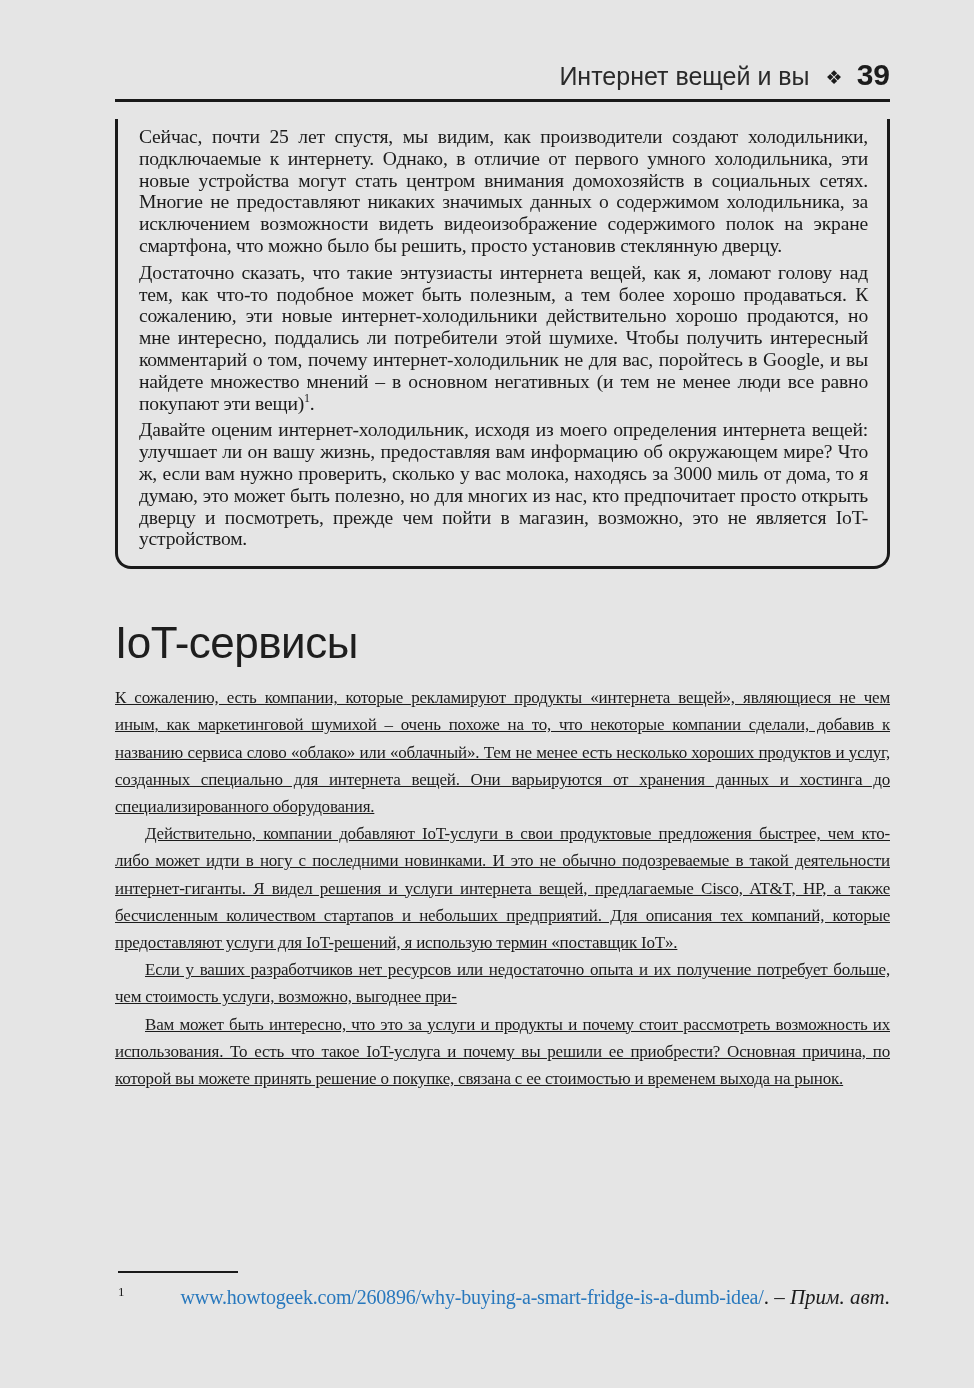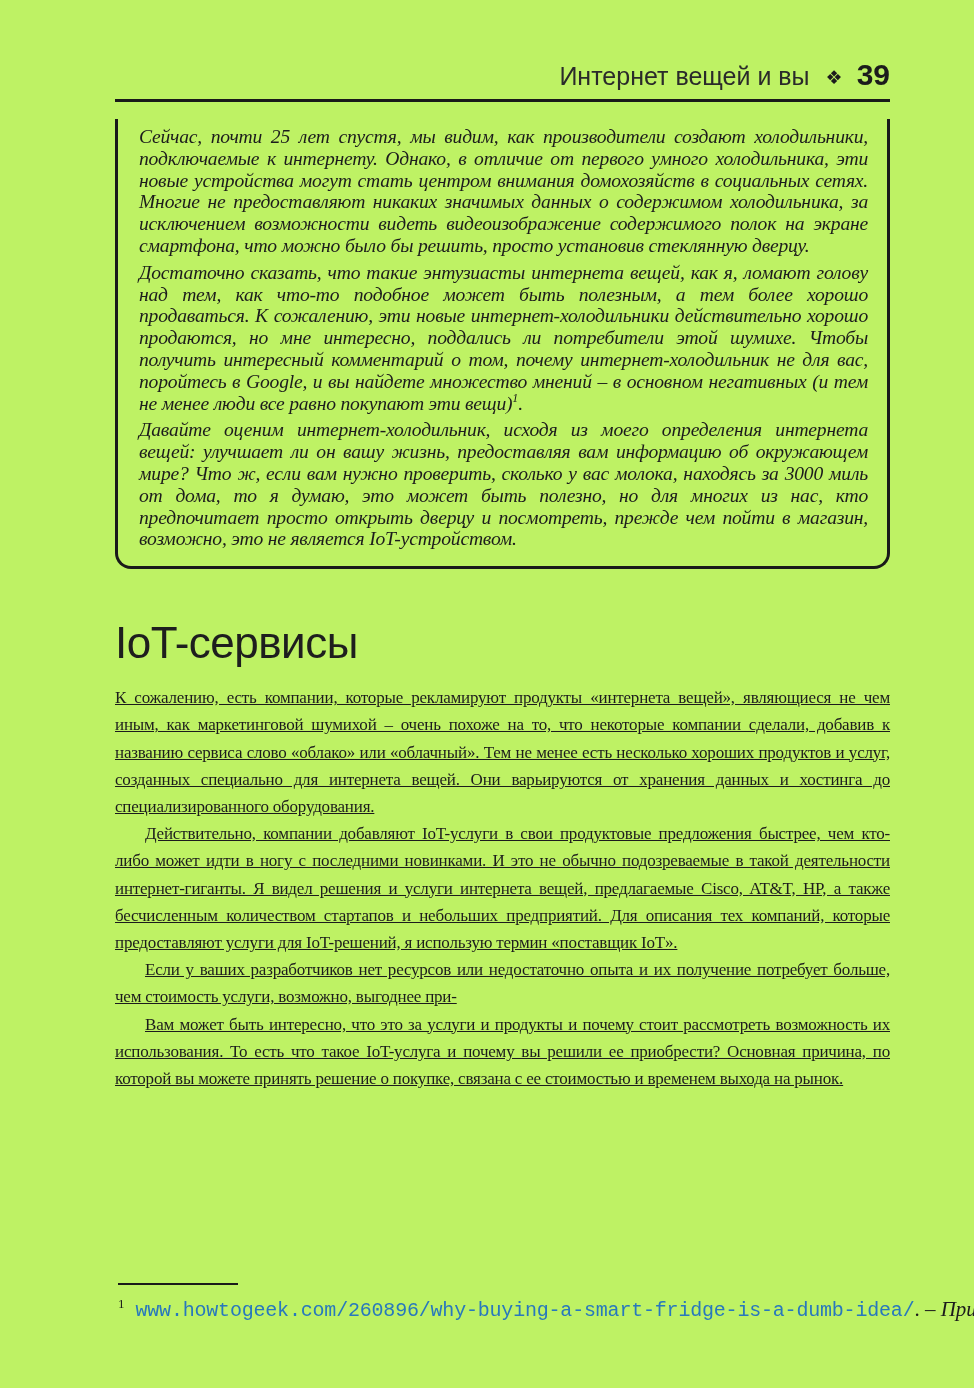--- a/index.html
+++ b/index.html
@@ -2,25 +2,25 @@
 <html lang="ru"><head>
 <meta charset="utf-8">
 <style>
   * { margin: 0; padding: 0; box-sizing: border-box; }
   html, body { background: #ffffff; }
   .page {
     position: relative;
     width: 974px;
     height: 1388px;
     margin: 0 auto;
-    background: #bef264;
+    background: #e5e5e5;
     color: #1c1c1c;
     display: flex;
     flex-direction: column;
-    padding: 0 84px 0 115px;
+    padding: 0 84px 12px 115px;
     overflow: hidden;
     font-family: "Liberation Serif", serif;
   }
   
   .page-header {
     margin-top: 58px;
     display: flex;
     justify-content: flex-end;
     align-items: baseline;
     font-family: "Liberation Sans", sans-serif;
@@ -54,21 +54,20 @@
     border-top: none;
     border-radius: 0 0 16px 16px;
     padding: 7px 19px 16px 21px;
   }
   .box-p {
     font-size: 19.6px;
     line-height: 21.8px;
     text-align: justify;
     letter-spacing: -0.2px;
     margin-top: 5px;
-    font-style: italic;
   }
   .box-p:first-child { margin-top: 0; }
   .fn-ref {
     font-size: 12px;
     vertical-align: super;
     line-height: 0;
   }
   
   .section-heading {
     margin-top: 49px;
@@ -106,25 +105,26 @@
   }
   .fn-marker {
     font-size: 13px;
     vertical-align: super;
     line-height: 0;
     margin-right: 11px;
     margin-left: 3px;
     font-family: "Liberation Serif", serif;
   }
   .fn-link {
-    font-family: Liberation Mono, monospace;
+    font-family: Liberation Serif, serif;
     font-size: 20px;
     color: #2878bd;
     text-decoration: none;
     letter-spacing: -0.2px;
+    margin-left: 45px;
   }
   .fn-sep {
     font-family: "Liberation Serif", serif;
     color: #1c1c1c;
   }
   .fn-note {
     font-family: Liberation Serif, serif;
     font-style: italic;
     color: #1c1c1c;
   }

